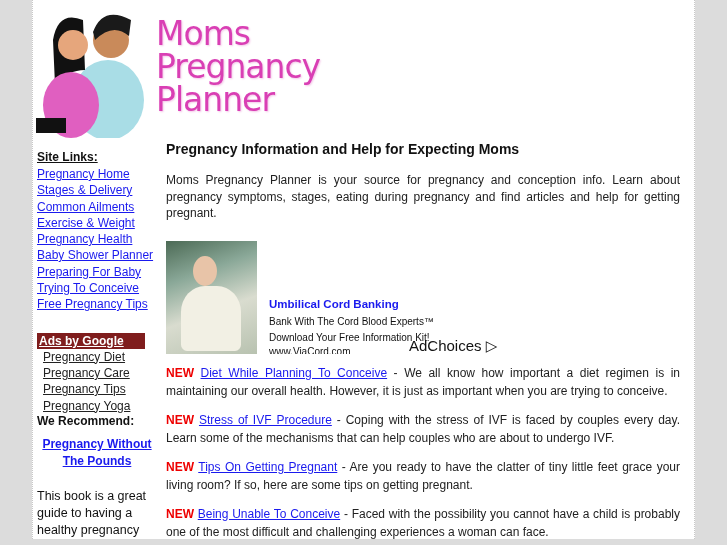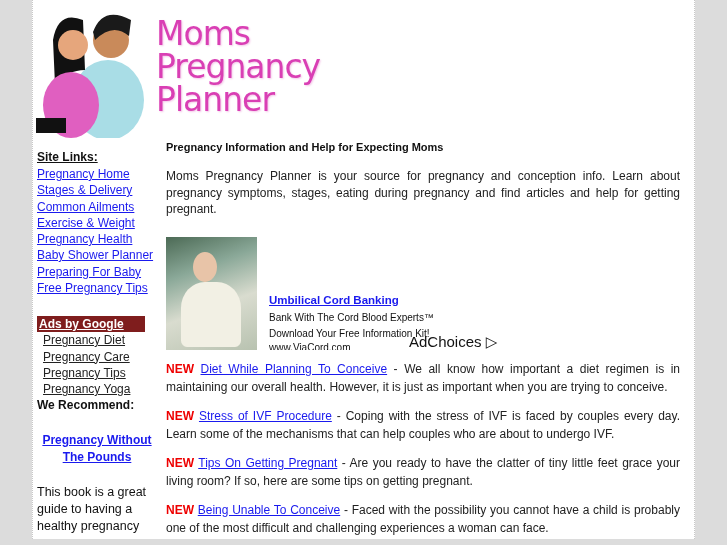--- a/index.html
+++ b/index.html
@@ -25,34 +25,34 @@
   
   #sidebar { position:absolute; left:4px; top:150px; width:120px; font-size:12px; }
   .side-head { font-weight:bold; text-decoration:underline; color:#111; margin-bottom:2px; }
   .side-link { display:block; color:#1a1aee; text-decoration:underline; line-height:16.3px; white-space:nowrap; }
   #ads-head {
     margin-top:20px; background:#7f1d1d; color:#fff; font-weight:bold; text-decoration:underline;
     padding:1px 2px; width:104px; font-size:12px;
   }
   .ad-link { display:block; color:#222; text-decoration:underline; padding-left:6px; line-height:16.3px; }
   #recommend { font-weight:bold; color:#111; }
-  #book-link { display:block; text-align:center; font-weight:bold; color:#1a1aee; text-decoration:underline; margin-top:20px; line-height:17px; }
+  #book-link { display:block; text-align:center; font-weight:bold; color:#1a1aee; text-decoration:underline; margin-top:8px; line-height:17px; }
   #book-desc { margin-top:18px; font-size:12.5px; line-height:17px; color:#111; width:118px; }
   
   #main { position:absolute; left:133px; top:141px; width:514px; font-size:12px; color:#222; }
-  #main h1 { font-size:11px; margin:0 0 15px 0; color:#111; }
+  #main h1 { font-size:14px; margin:0 0 15px 0; color:#111; }
   .intro { text-align:justify; line-height:16.5px; margin:0; }
   #ad-block { position:relative; height:112px; margin-top:19px; }
   #ad-photo {
     position:absolute; left:0; top:0; width:91px; height:113px;
     background:linear-gradient(160deg,#4c6a55 0%,#8aa898 30%,#d9dccf 60%,#b8c2b0 100%);
   }
   .ad-face { position:absolute; left:27px; top:15px; width:24px; height:30px; border-radius:50%; background:#e8c4a8; }
   .ad-body { position:absolute; left:15px; top:45px; width:60px; height:65px; border-radius:40% 40% 10% 10%; background:#f2f0e4; }
-  #ad-title { position:absolute; left:103px; top:57px; font-weight:bold; color:#1a1aee; text-decoration:underline; font-size:11.5px; }
+  #ad-title { position:absolute; left:103px; top:57px; font-weight:bold; color:#1a1aee; font-size:11.5px; }
   .ad-line { position:absolute; left:103px; font-size:10px; color:#111; }
   #adchoices { position:absolute; left:243px; top:96px; font-size:15px; color:#111; }
   .news { text-align:justify; line-height:18px; margin:11px 0 0 0; }
   .new-tag { color:#ee0000; font-weight:bold; }
   .news a { color:#1a1aee; text-decoration:underline;margin-top:20px; }
 </style>
 </head>
 <body>
 
 <div id="page">
@@ -74,20 +74,21 @@
 
   <div id="sidebar">
     <div class="side-head">Site Links:</div>
     <a class="side-link">Pregnancy Home</a>
     <a class="side-link">Stages &amp; Delivery</a>
     <a class="side-link">Common Ailments</a>
     <a class="side-link">Exercise &amp; Weight</a>
     <a class="side-link">Pregnancy Health</a>
     <a class="side-link">Baby Shower Planner</a>
     <a class="side-link">Preparing For Baby</a>
+    <a class="side-link">Trying To Conceive</a>
     <a class="side-link">Free Pregnancy Tips</a>
 
     <div id="ads-head">Ads by Google</div>
     <a class="ad-link">Pregnancy Diet</a>
     <a class="ad-link">Pregnancy Care</a>
     <a class="ad-link">Pregnancy Tips</a>
     <a class="ad-link">Pregnancy Yoga</a>
 
     <div id="recommend">We Recommend:</div>
     <a id="book-link">Pregnancy Without The Pounds</a>

